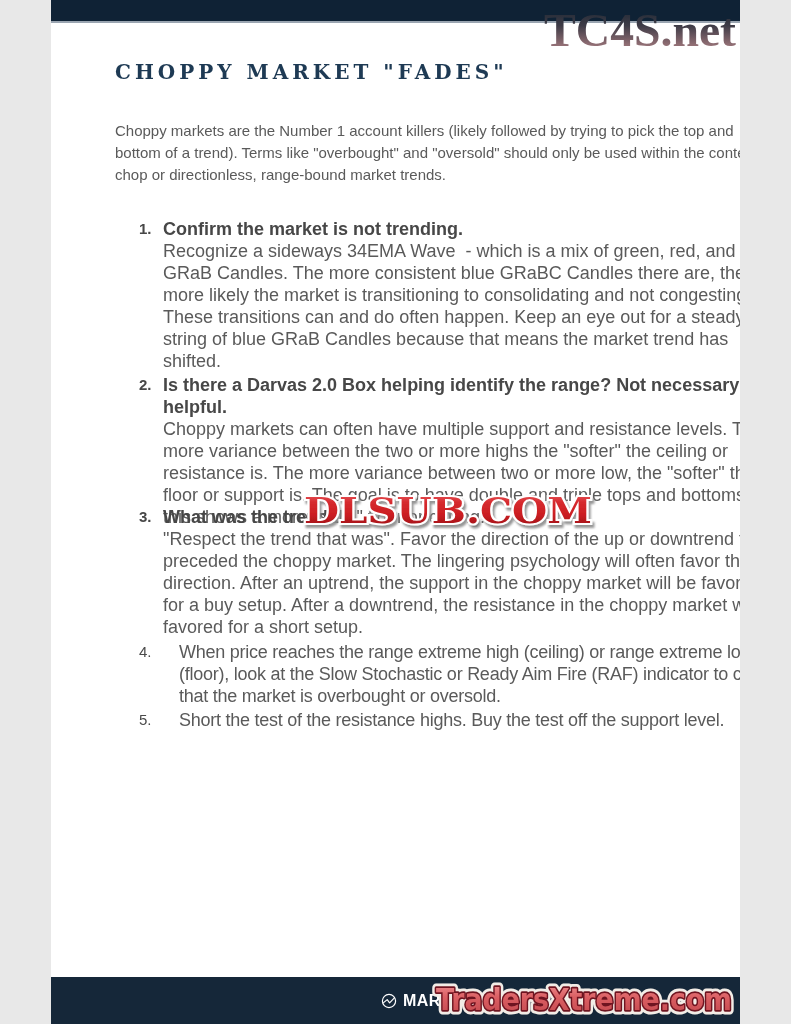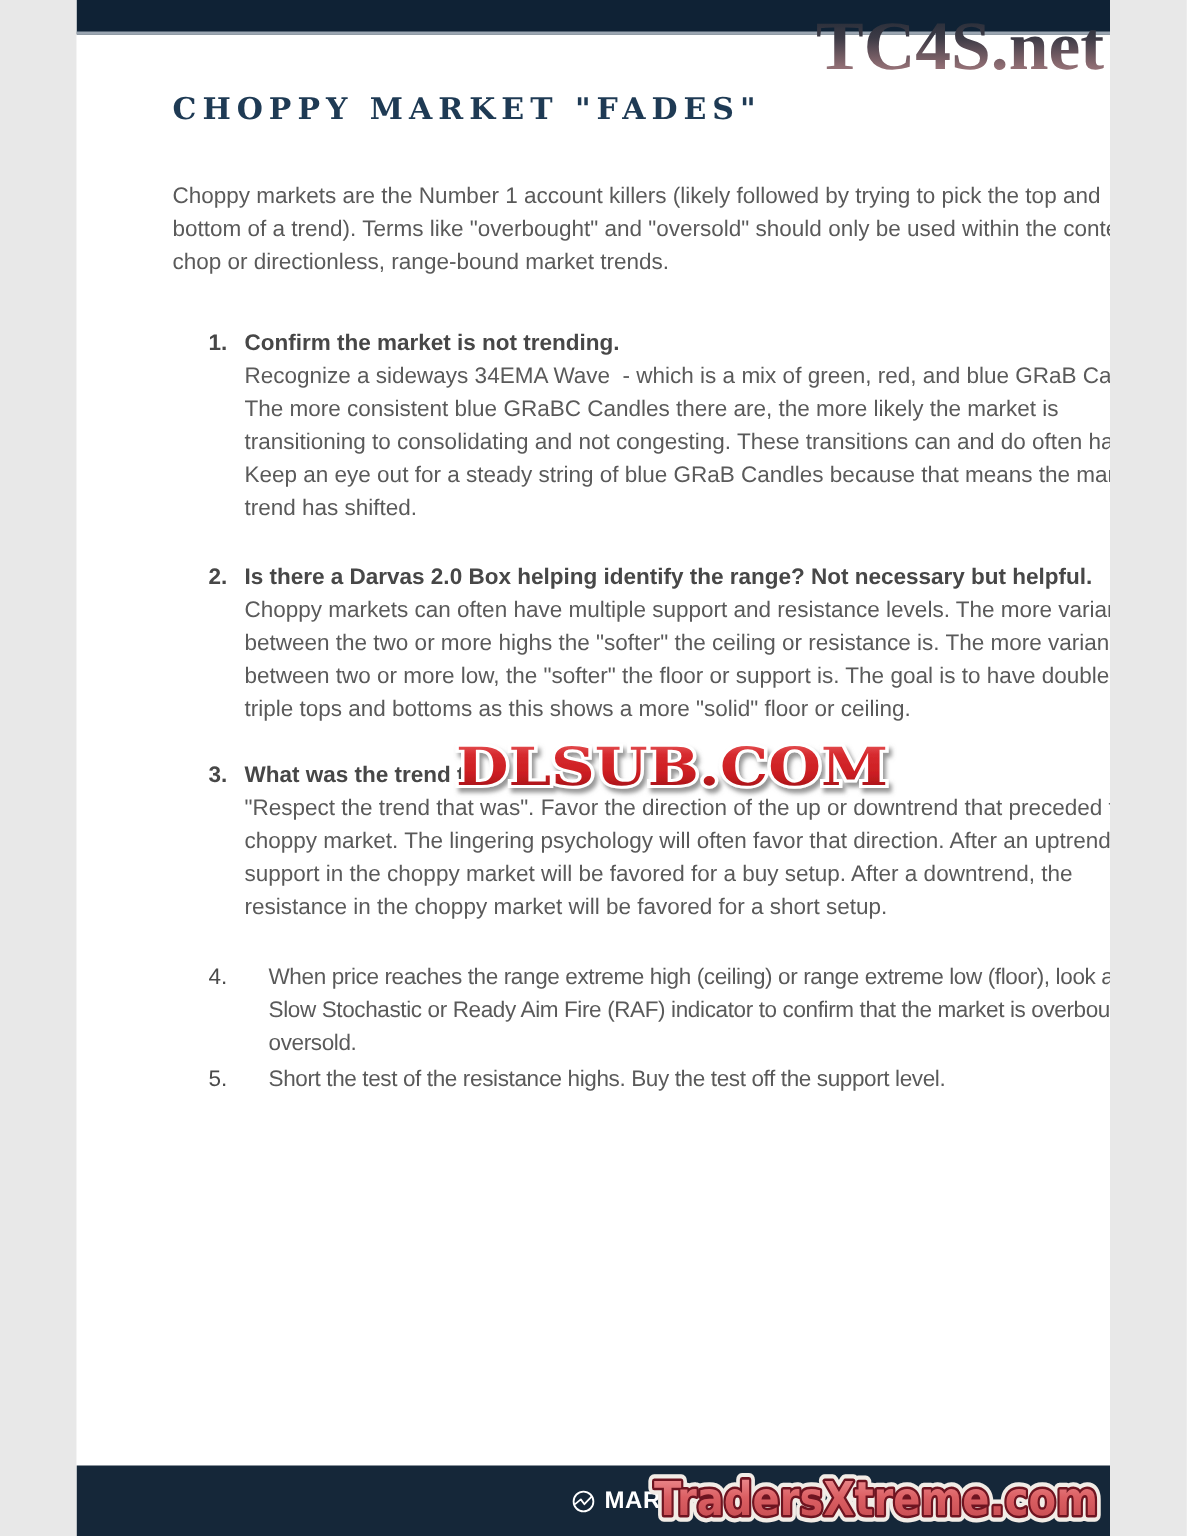--- a/index.html
+++ b/index.html
@@ -25,21 +25,21 @@
   }
   .intro{
     position:absolute;left:64px;top:120px;width:666px;margin:0;
     font-size:15px;line-height:22px;color:#5a5a5a;white-space:pre-wrap;
   }
   .item{position:absolute;left:88px;display:flex;}
   .item .num{
     flex:none;width:24px;font-size:15px;line-height:22px;color:#4a4a4a;
   }
   .item .num.bold{font-weight:700;color:#474747;}
-  .item .txt{width:622px;font-size:15px;line-height:22px;color:#5a5a5a;white-space:pre-wrap;}
+  .item .txt{width:622px;font-size:18px;line-height:22px;color:#5a5a5a;white-space:pre-wrap;}
   .item .heading{font-weight:700;color:#474747;}
   .item.condensed .txt{letter-spacing:-0.25px;margin-left:16px;}
   .i1{top:218px;} .i2{top:374px;} .i3{top:506px;} .i4{top:641px;} .i5{top:709px;}
   .wm-dlsub{position:absolute;left:246px;top:489px;width:302px;height:46px;}
   .footerbar{
     position:absolute;left:0;top:977px;width:791px;height:47px;
     background:#152739;
   }
   .brand{
     position:absolute;left:330px;top:977px;height:47px;

